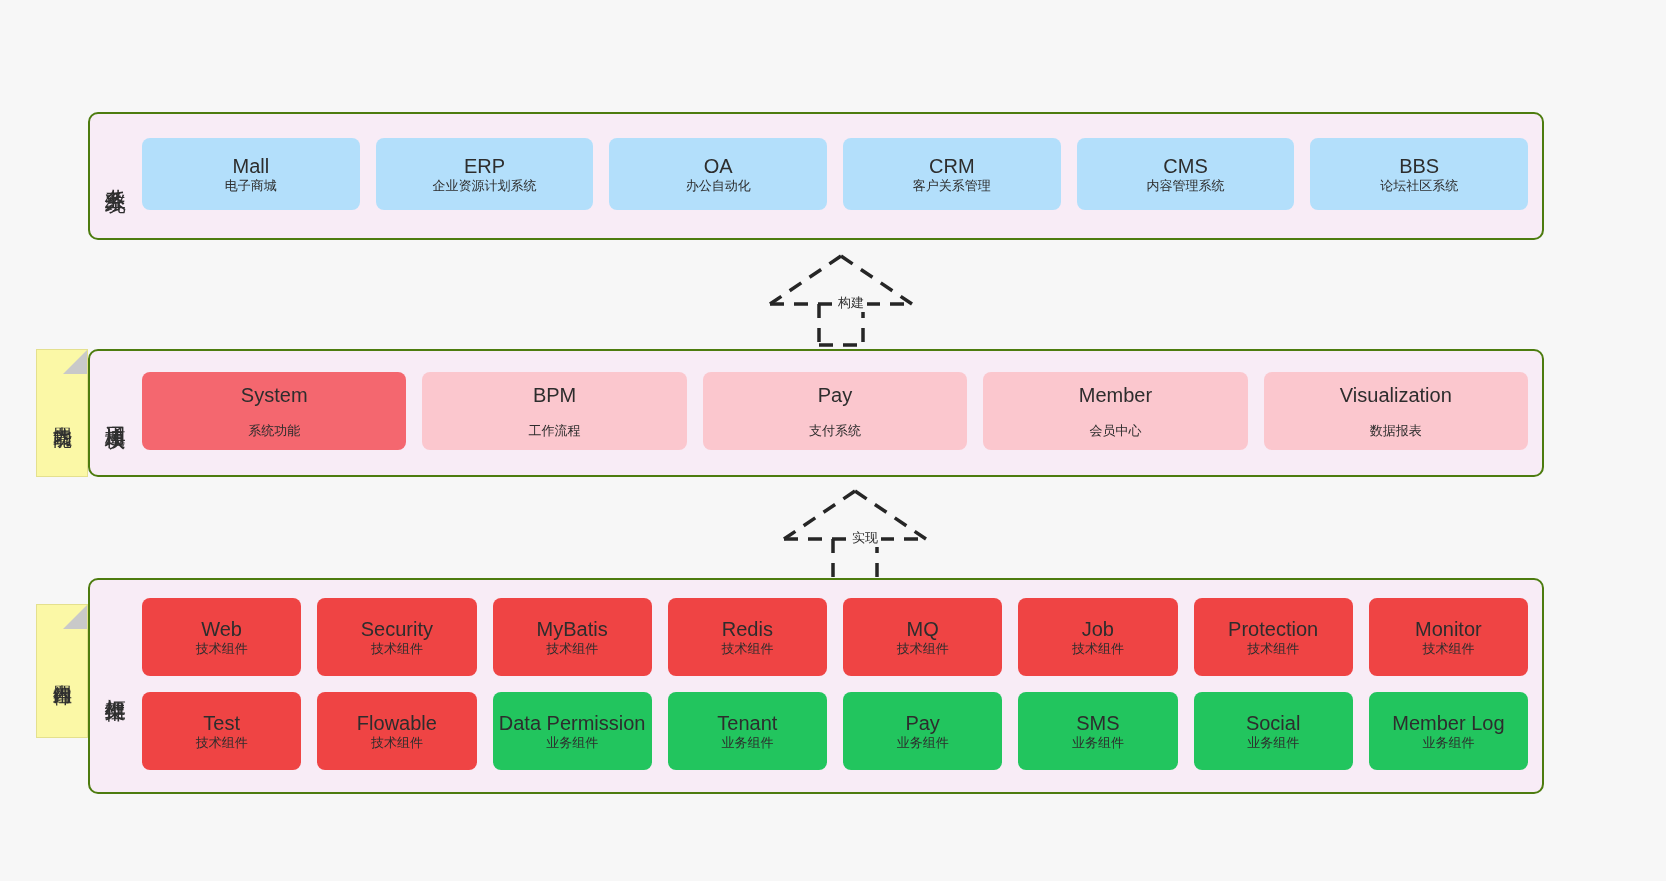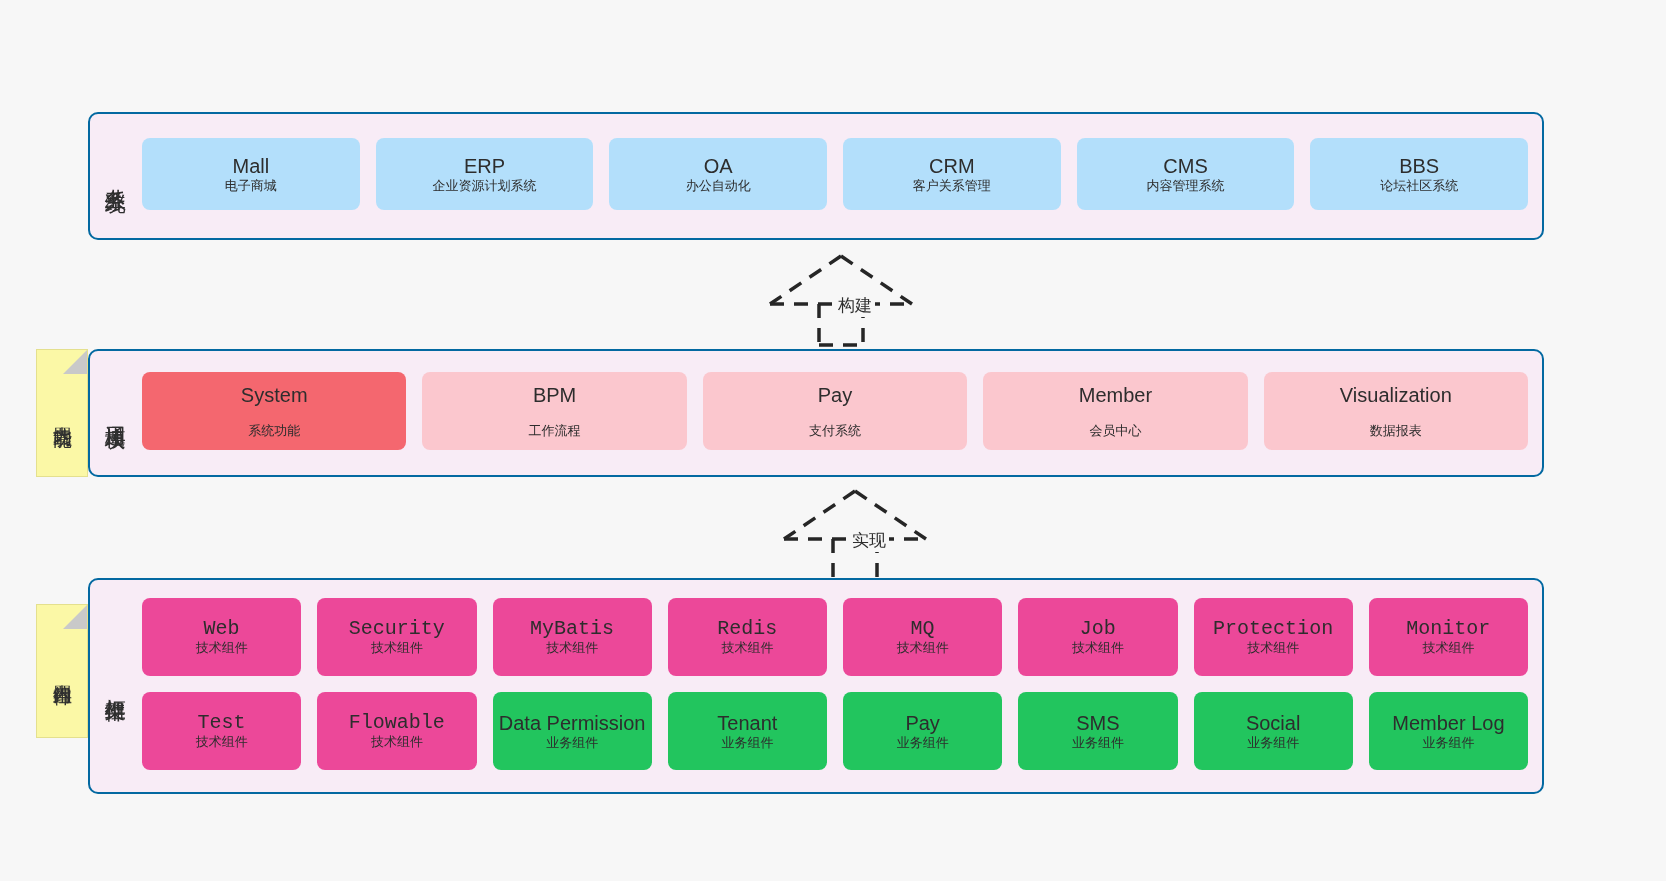--- a/index.html
+++ b/index.html
@@ -18,21 +18,21 @@
   #canvas {
     position: absolute;
     inset: 0;
   }
 
   
   .layer {
     position: absolute;
     box-sizing: border-box;
     background: #f8ecf6;
-    border: 2px solid #0369a1;
+    border: 2px solid #4d7c0f;
     border-radius: 10px;
     display: flex;
     align-items: stretch;
     padding: 8px 14px 12px 8px;
   }
   .layer-title {
     flex: 0 0 auto;
     width: 34px;
     display: flex;
     align-items: center;
@@ -79,21 +79,21 @@
     line-height: 1.22;
     color: #2d2d2d;
     padding: 4px 6px;
   }
   .card .t1 { font-size: 20px; }
   .card .t2 { font-size: 13px; }
 
   .card.blue       { background: #b3dffb; }
   .card.red        { background: #f4676f; }
   .card.pink       { background: #fbc7ce; }
-  .card.green      { background: #ec4899; font-family: Liberation Mono, monospace; }
+  .card.green      { background: #ef4444; }
   .card.lightgreen { background: #22c55e; }
 
   
   #layer-business  { left: 88px;  top: 112px; width: 1456px; height: 128px; }
   #layer-common    { left: 88px;  top: 349px; width: 1456px; height: 128px; }
   #layer-framework { left: 88px;  top: 578px; width: 1456px; height: 216px; }
 
   #layer-business  .card { height: 72px; }
   #layer-common    .card { height: 78px; gap: 16px; }
   #layer-framework .card { height: 78px; }
@@ -134,21 +134,21 @@
     position: absolute;
     width: 170px;
     height: 95px;
   }
   .uml svg { display: block; }
   .uml-label {
     position: absolute;
     left: 50%;
     top: 42px;
     transform: translateX(-6px);
-    font-size: 17px;
+    font-size: 13px;
     color: #2f2f2f;
     background: #f7f7f7;
     padding: 0 3px;
     white-space: nowrap;
     user-select: none;
   }
   #uml-build     { left: 756px; top: 252px; }
   #uml-implement { left: 770px; top: 487px; }
 </style>
 </head>

